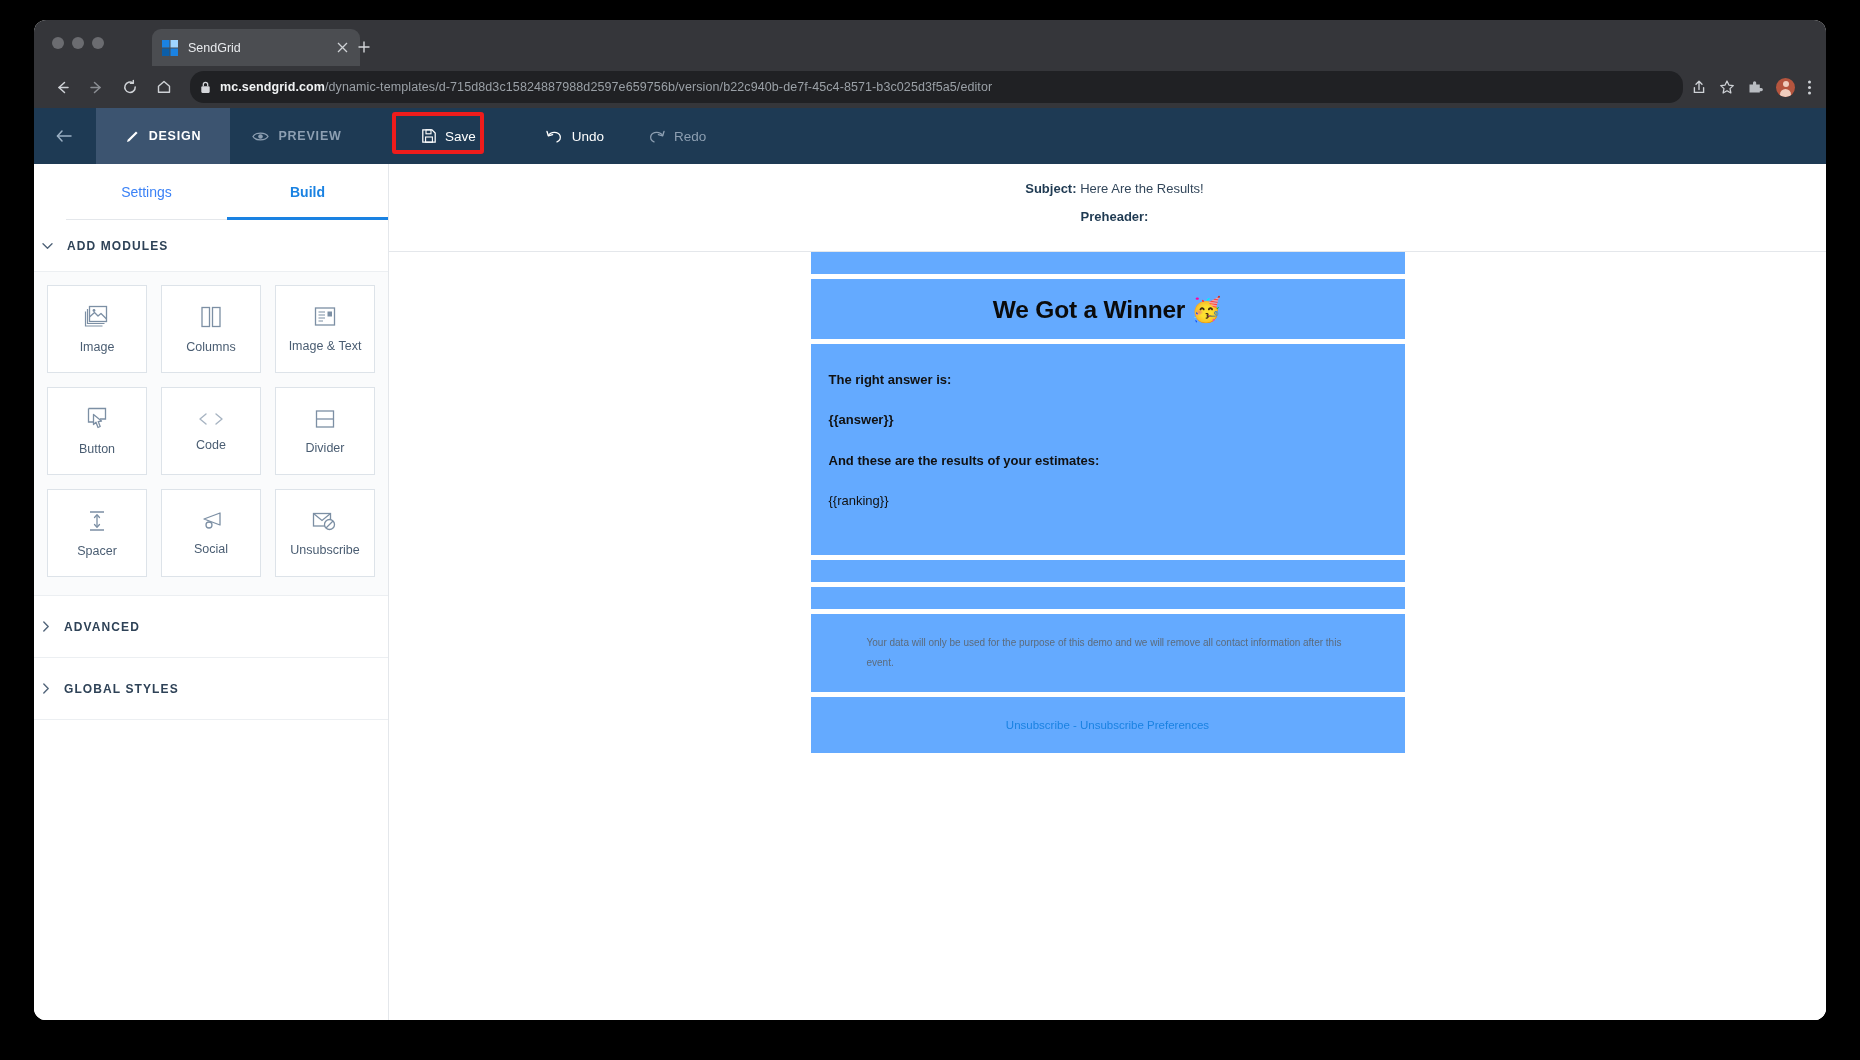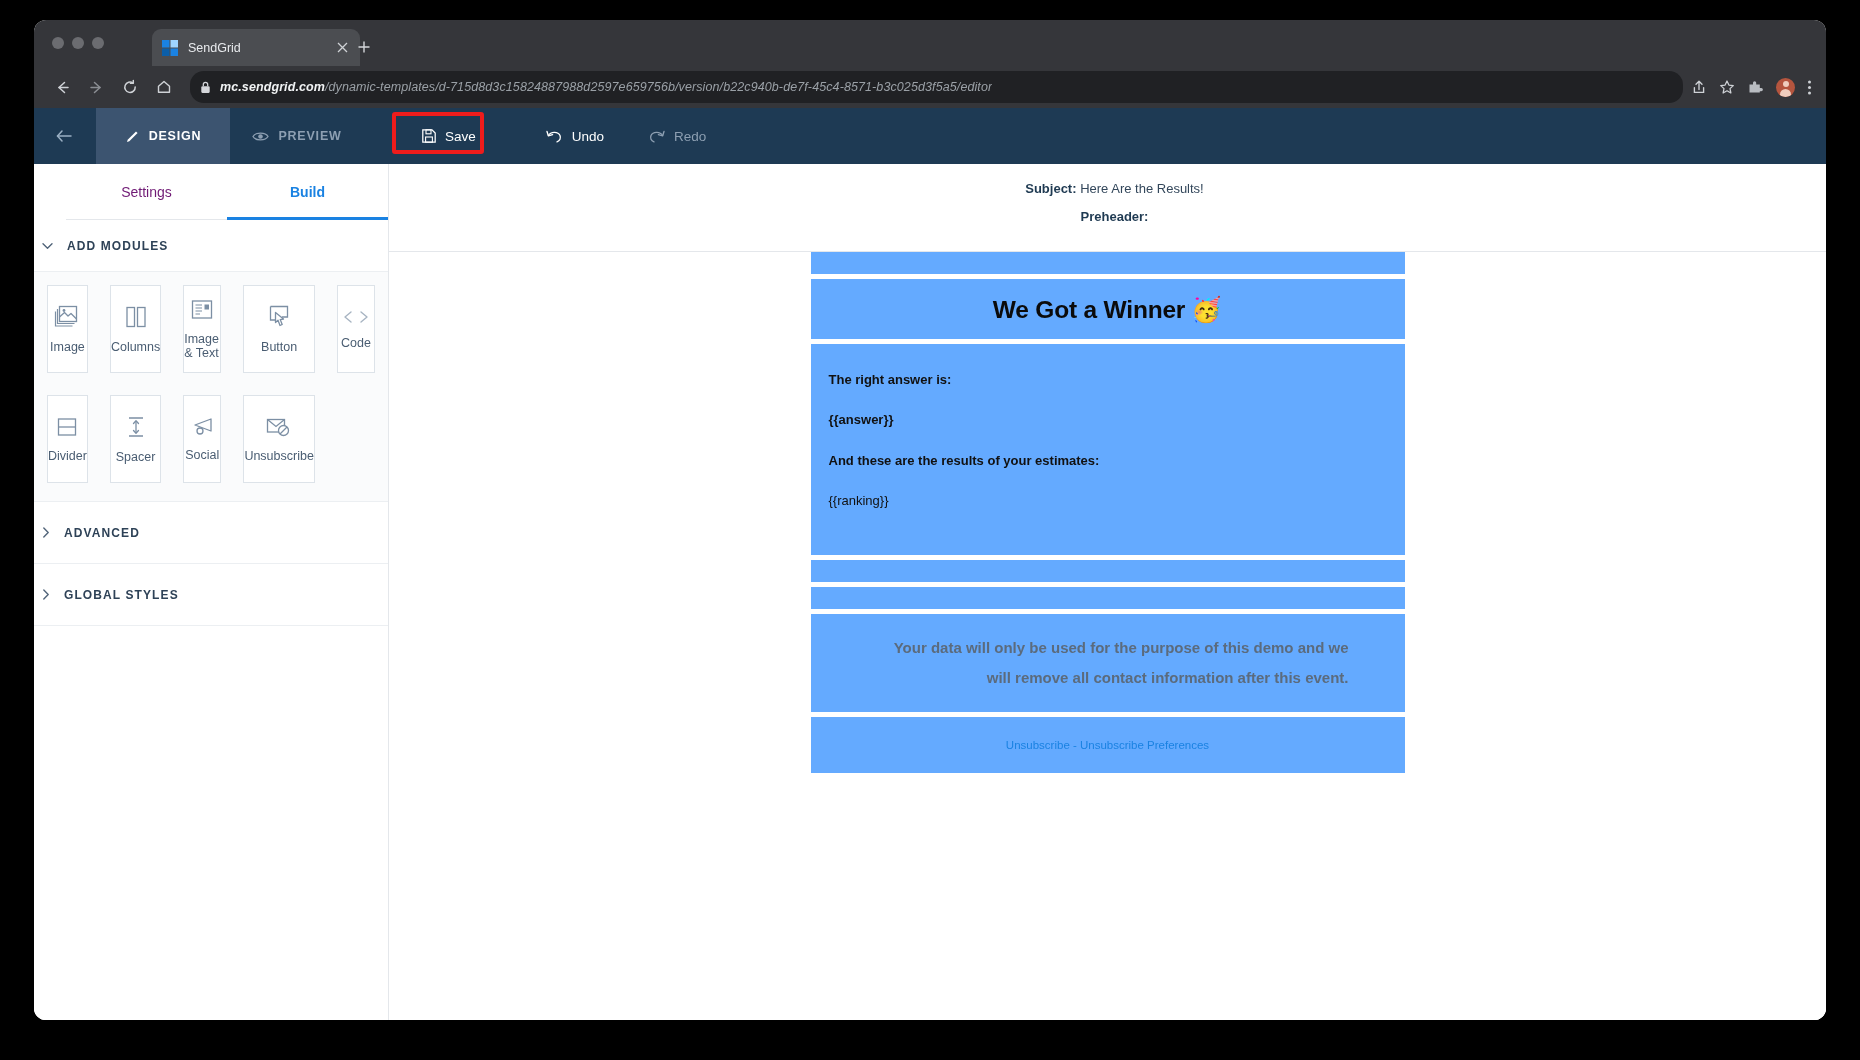--- a/index.html
+++ b/index.html
@@ -78,21 +78,20 @@
     margin-right: 6px;
   }
   .urlbar {
     flex: 1; height: 28px;
     background: #202124;
     border-radius: 14px;
     display: flex; align-items: center;
     padding: 16px 10px;
     margin: 0 8px 0 6px;
     overflow: hidden;
-    font-style: italic;
   }
   .lock { flex: none; margin-right: 9px; display: flex; }
   .url {
     font-size: 12.5px; white-space: nowrap;
     overflow: hidden;
     letter-spacing: 0.1px;
   }
   .url b { color: #f1f3f4; font-weight: 700; }
   .url span { color: #9aa0a6; }
   .omni-icons { display: flex; align-items: center; gap: 12px; flex: none; }
@@ -169,21 +168,21 @@
     overflow: hidden;
   }
   .side-tabs { display: flex; height: 56px; flex: none; }
   .side-tab {
     flex: 1;
     display: flex; align-items: center; justify-content: center;
     font-size: 14px;
     border-bottom: 1px solid #e4e7eb;
     position: relative;
   }
-  .side-tab.inactive { color: #701a75; margin-left: 32px; }
+  .side-tab.inactive { color: #3b82f6; margin-left: 32px; }
   .side-tab.active { color: #1a82e2; font-weight: 700; }
   .side-tab.active::after {
     content: ""; position: absolute;
     left: 0; right: 0; bottom: -1px; height: 3px;
     background: #1a82e2;
   }
   .section-head {
     height: 52px; flex: none;
     display: flex; align-items: center;
     padding: 0 8px;
@@ -197,22 +196,22 @@
   }
   .section-title {
     font-size: 12px; font-weight: 700;
     letter-spacing: 1.1px;
     color: #2e4257;
   }
   .modules {
     background: #fafbfc;
     padding: 13px 13px 18px 13px;
     display: grid;
-    grid-template-columns: repeat(5, 1fr);
-    gap: 22px;
+    grid-template-columns: repeat(3, 1fr);
+    gap: 14px;
     border-bottom: 1px solid #eceff2;
   }
   .tile {
     background: #fff;
     border: 1px solid #dde3e9;
     height: 88px;
     display: flex; flex-direction: column;
     align-items: center; justify-content: center;
     gap: 11px;
   }
@@ -261,22 +260,22 @@
   .eb-body p {
     font-size: 13px; color: #111;
     margin-bottom: 24px;
     line-height: 1.25;
   }
   .eb-body p.b { font-weight: 700; }
   .eb-body p:last-child { }
   .eb-thin { height: 22px; }
   .eb-disc {
     padding: 19px 56px;
-    text-align: right;
-    font-size: 15px; font-weight: 700;
+    text-align: left;
+    font-size: 10px; font-weight: 400;
     color: #5b6b7d;
     line-height: 2.0;
   }
   .eb-unsub {
     padding: 22px 0;
     text-align: center;
     font-size: 11.5px;
     color: #1a82e2;
   }
 </style>

